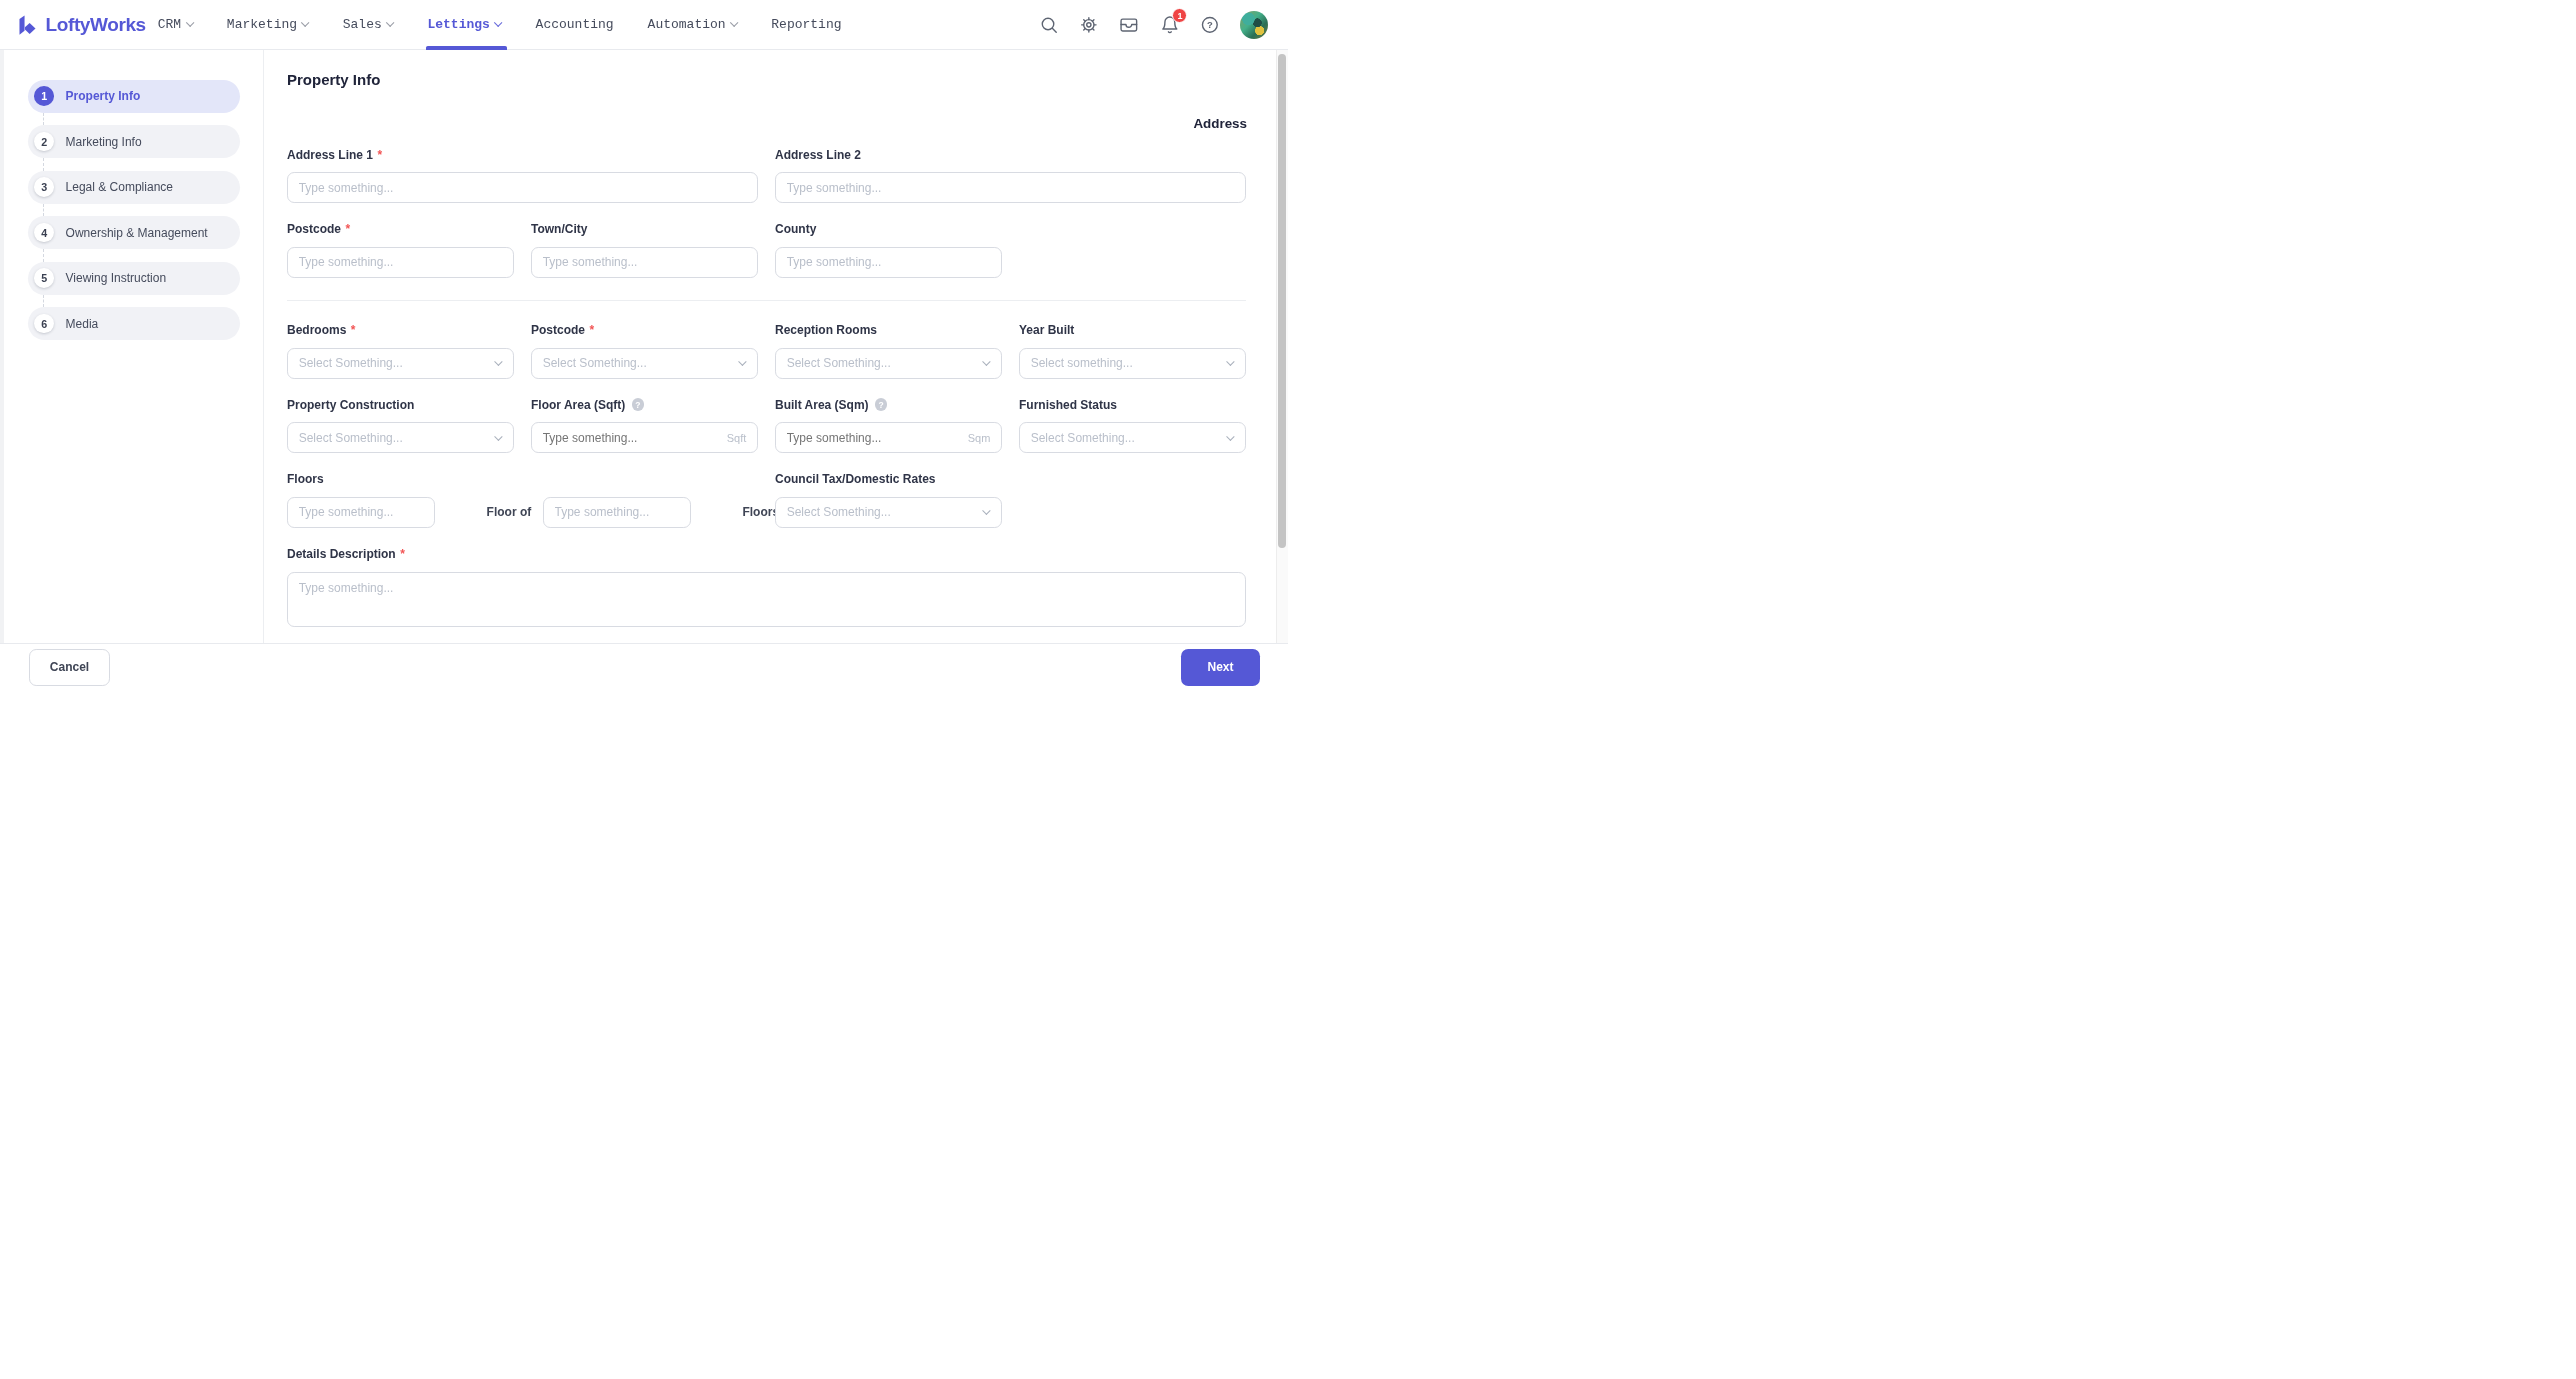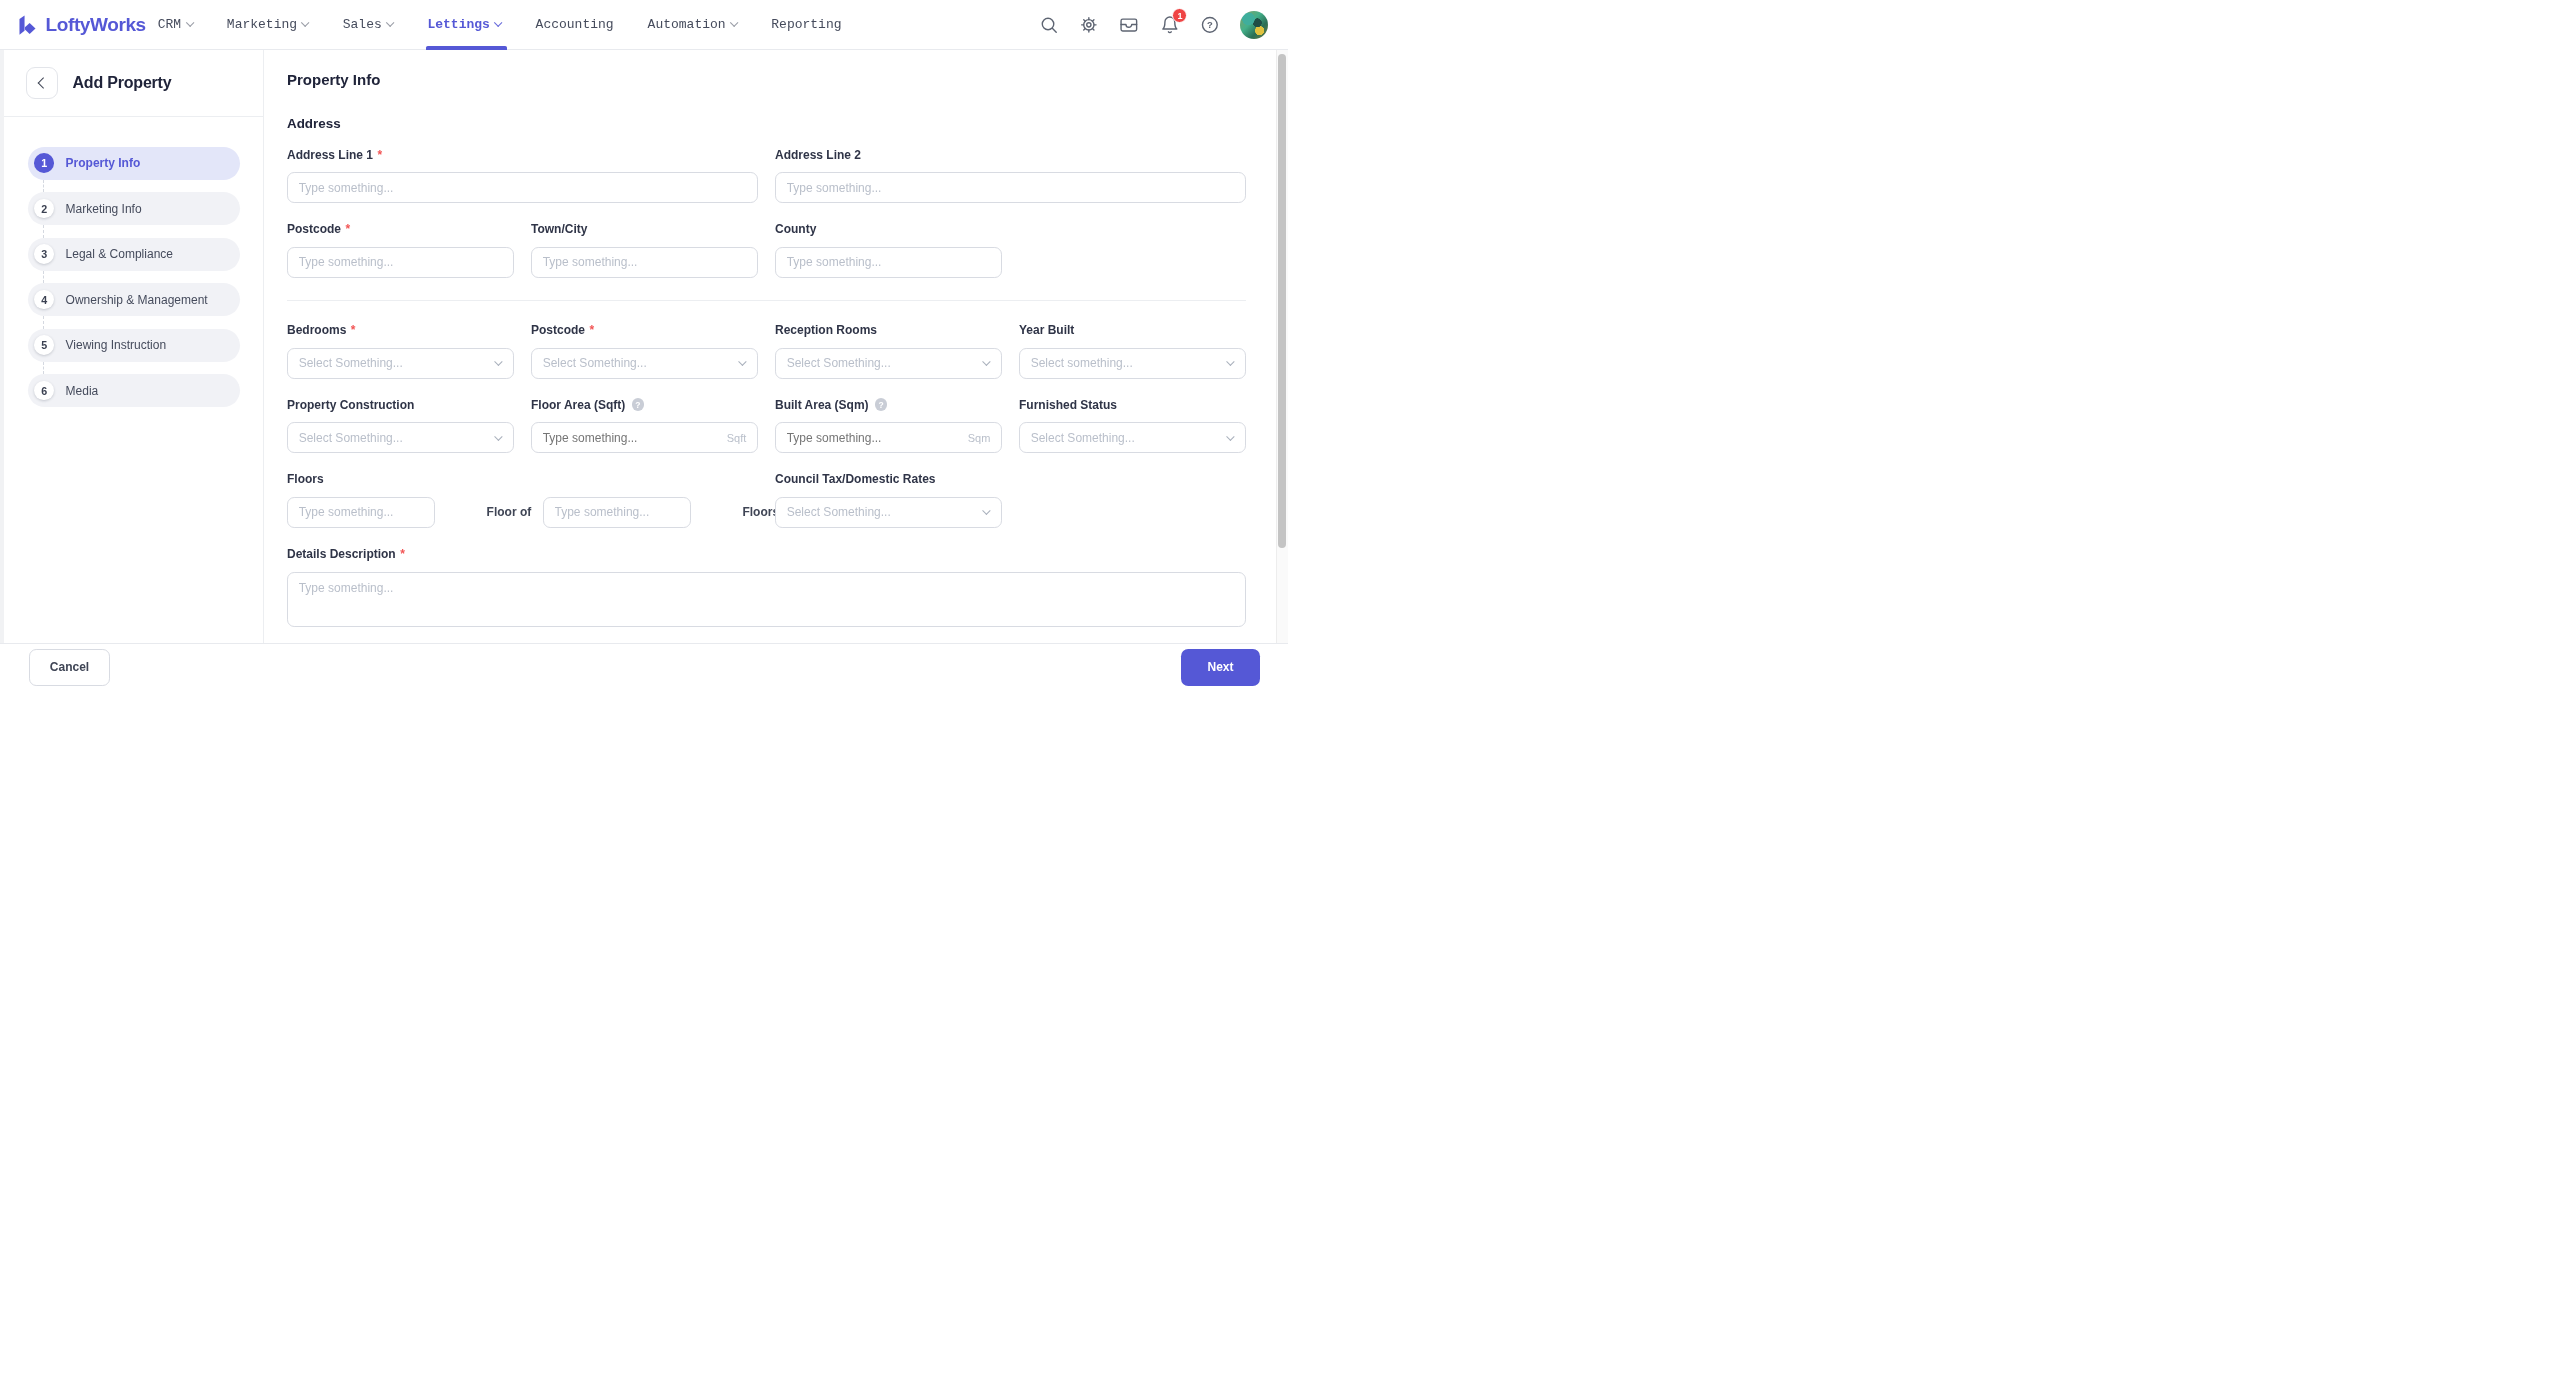--- a/index.html
+++ b/index.html
@@ -55,21 +55,21 @@
     display:flex; align-items:center; justify-content:center; font-size:10.7px; font-weight:700;
     color:#3a4051; box-shadow:0 0.9px 2.7px rgba(40,50,70,.22); flex:none; }
   .step-label { font-size:12px; font-weight:500; color:#454b5c; }
   .step.active { background:#e3e6f9; }
   .step.active .step-num { background:#5558d6; color:#fff; box-shadow:none; }
   .step.active .step-label { color:#5558d6; font-weight:700; }
 
   
   .main { flex:1; padding:20.6px 41px 0 23px; overflow:hidden; }
   .page-title { font-size:15px; font-weight:700; color:#20243a; margin-bottom:28px; }
-  .section-heading { font-size:13.4px; font-weight:700; color:#20243a; margin-bottom:17px; }
+  .section-heading { font-size:13.4px; font-weight:700; color:#20243a; margin-bottom:17px;text-align:right; }
   .fgrid { display:grid; grid-template-columns:repeat(4,1fr); column-gap:17px; max-width:959px;
     margin-bottom:19px; }
   .span2 { grid-column:span 2; }
   .span4 { grid-column:span 4; }
   .flabel { font-size:12px; font-weight:700; color:#2f3447; margin-bottom:10.7px;
     display:flex; align-items:center; gap:4.5px; }
   .req { color:#f25555; font-weight:700; }
   .help-icon { width:12.5px; height:12.5px; border-radius:50%; background:#c9cdd6; color:#fff;
     font-size:8.5px; font-weight:700; display:inline-flex; align-items:center; justify-content:center;
     cursor:pointer; margin-left:1.8px; }
@@ -178,26 +178,20 @@
         <text x="12" y="16.2" text-anchor="middle" font-size="11.5" font-weight="bold" fill="currentColor" stroke="none" font-family="Liberation Sans, DejaVu Sans, sans-serif">?</text>
       </svg>
     </span>
     <span class="avatar"></span>
   </div>
 </header>
 
 <div class="content-row">
 
   <aside class="sidebar">
-    <div class="sb-head">
-      <button class="back-btn">
-        <span class="back-chev"></span>
-      </button>
-      <span class="sb-title">Add Property</span>
-    </div>
     <ul class="steps">
       <li class="step active">
         <span class="step-num">1</span>
         <span class="step-label">Property Info</span>
       </li>
       <li class="step">
         <span class="step-num">2</span>
         <span class="step-label">Marketing Info</span>
       </li>
       <li class="step">

